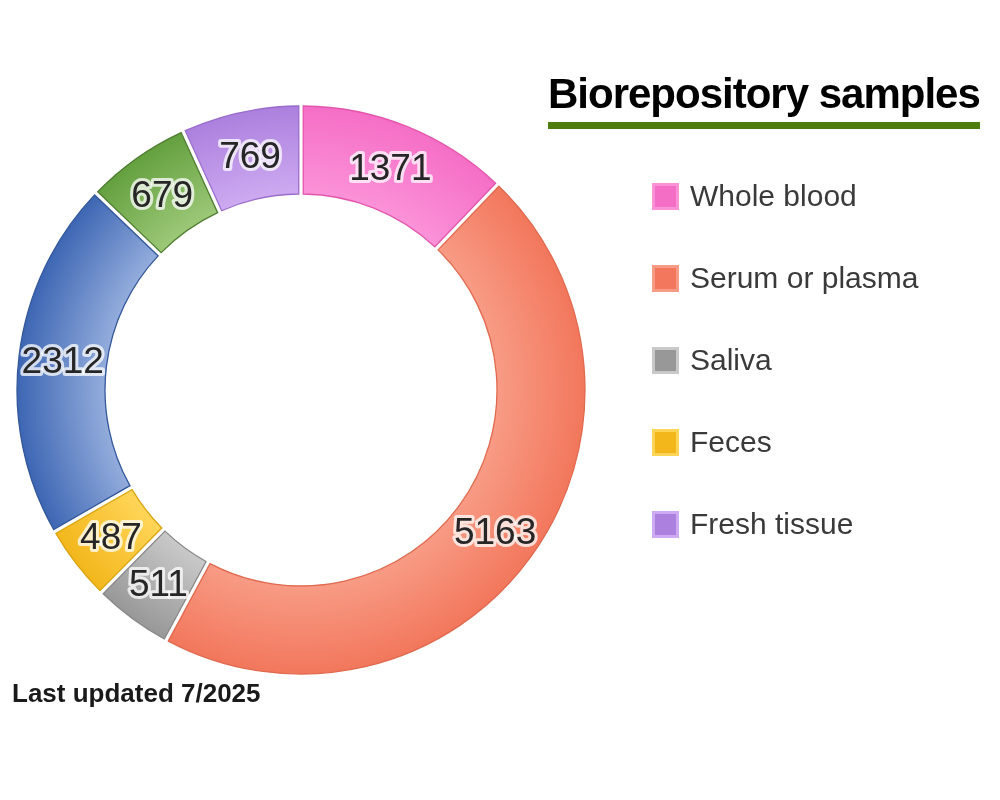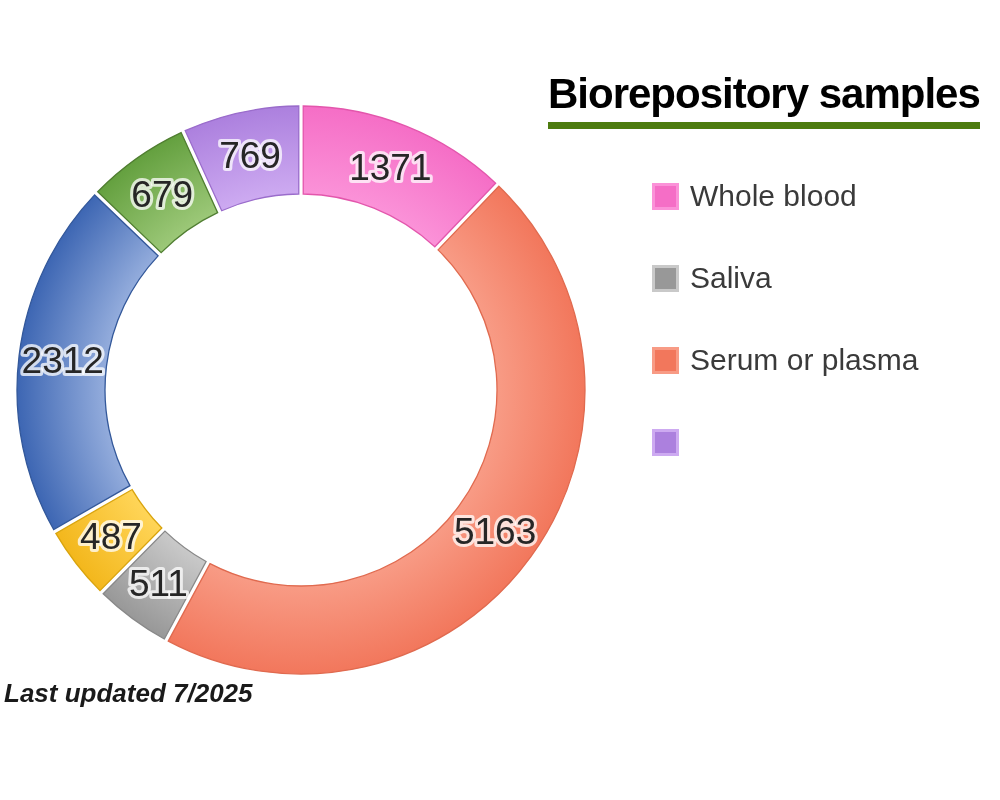--- a/index.html
+++ b/index.html
@@ -47,24 +47,23 @@
     flex: 0 0 auto;
   }
   .legend .legend-label {
     font-size: 30px;
     color: #3a3a3a;
     white-space: nowrap;
   }
 
   .footnote {
     position: absolute;
-    left: 4px; top: 678px;
+    left: 12px; top: 678px;
     font-size: 26px;
     font-weight: bold;
-    font-style: italic;
     color: #1a1a1a;
     white-space: nowrap;
   }
 </style>
 </head>
 <body>
 
 <div class="stage">
 
   <svg id="donut-svg" class="donut-svg" width="620" height="800" viewBox="0 0 620 800">
@@ -117,27 +116,32 @@
   <div class="chart-title">
     <span class="underline">Biorepository samples</span>
   </div>
 
   <ul class="legend">
     <li>
       <span class="swatch" style="background: rgb(245, 110, 198); border-color: rgb(251, 146, 216);"></span>
       <span class="legend-label">Whole blood</span>
     </li>
     <li>
+      <span class="swatch" style="background: rgb(242, 119, 92); border-color: rgb(248, 155, 133);"></span>
+      <span class="legend-label">Serum or plasma</span>
+    </li>
+    <li>
       <span class="swatch" style="background: rgb(152, 152, 152); border-color: rgb(201, 201, 201);"></span>
       <span class="legend-label">Saliva</span>
     </li>
     <li>
-      <span class="swatch" style="background: rgb(242, 119, 92); border-color: rgb(248, 155, 133);"></span>
-      <span class="legend-label">Serum or plasma</span>
+      <span class="swatch" style="background: rgb(243, 183, 28); border-color: rgb(255, 213, 88);"></span>
+      <span class="legend-label">Feces</span>
     </li>
     <li>
       <span class="swatch" style="background: rgb(172, 128, 222); border-color: rgb(205, 170, 241);"></span>
+      <span class="legend-label">Fresh tissue</span>
     </li>
   </ul>
 
   <div class="footnote">Last updated 7/2025</div>
 
 </div>
 
 </body></html>

